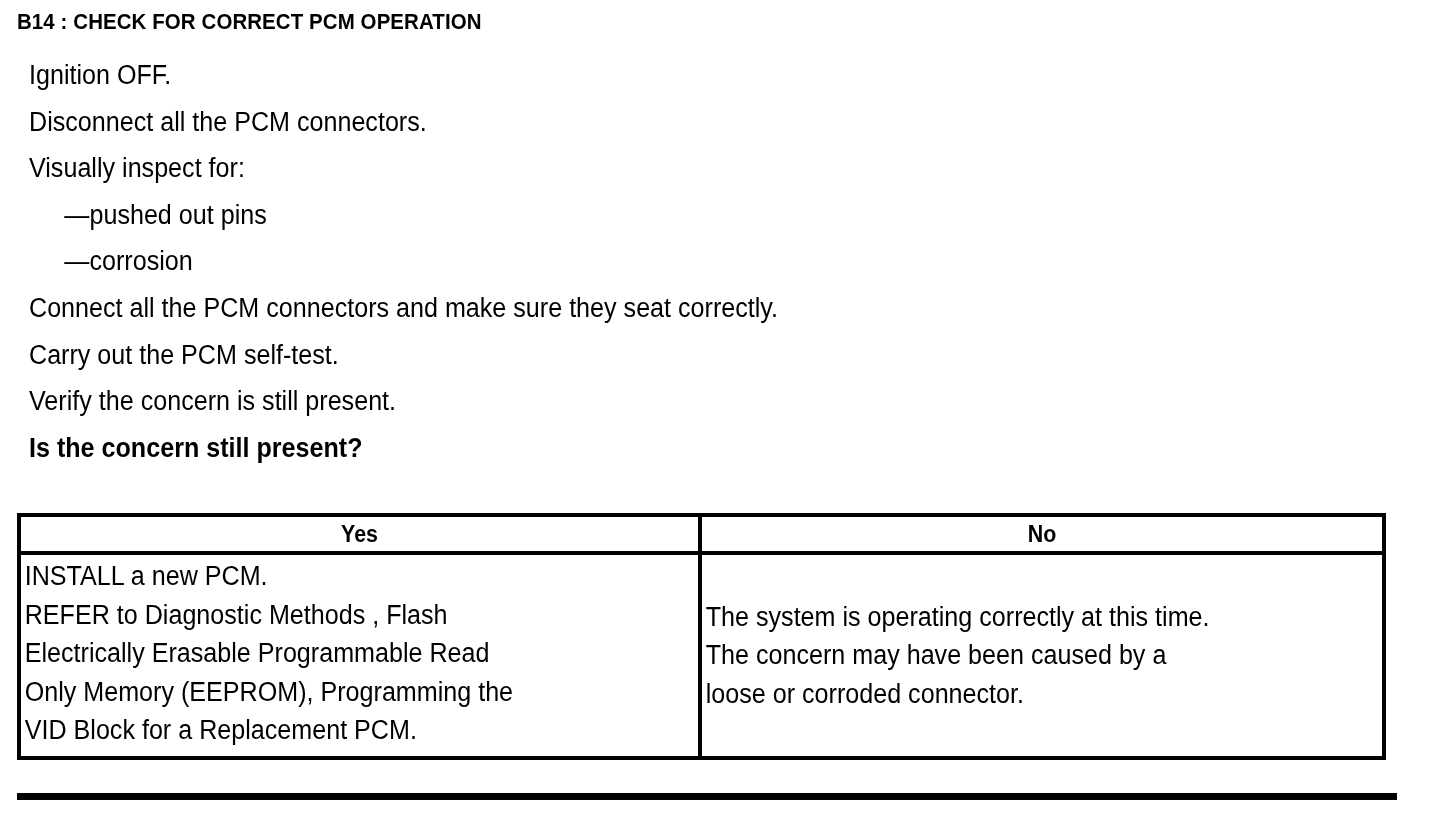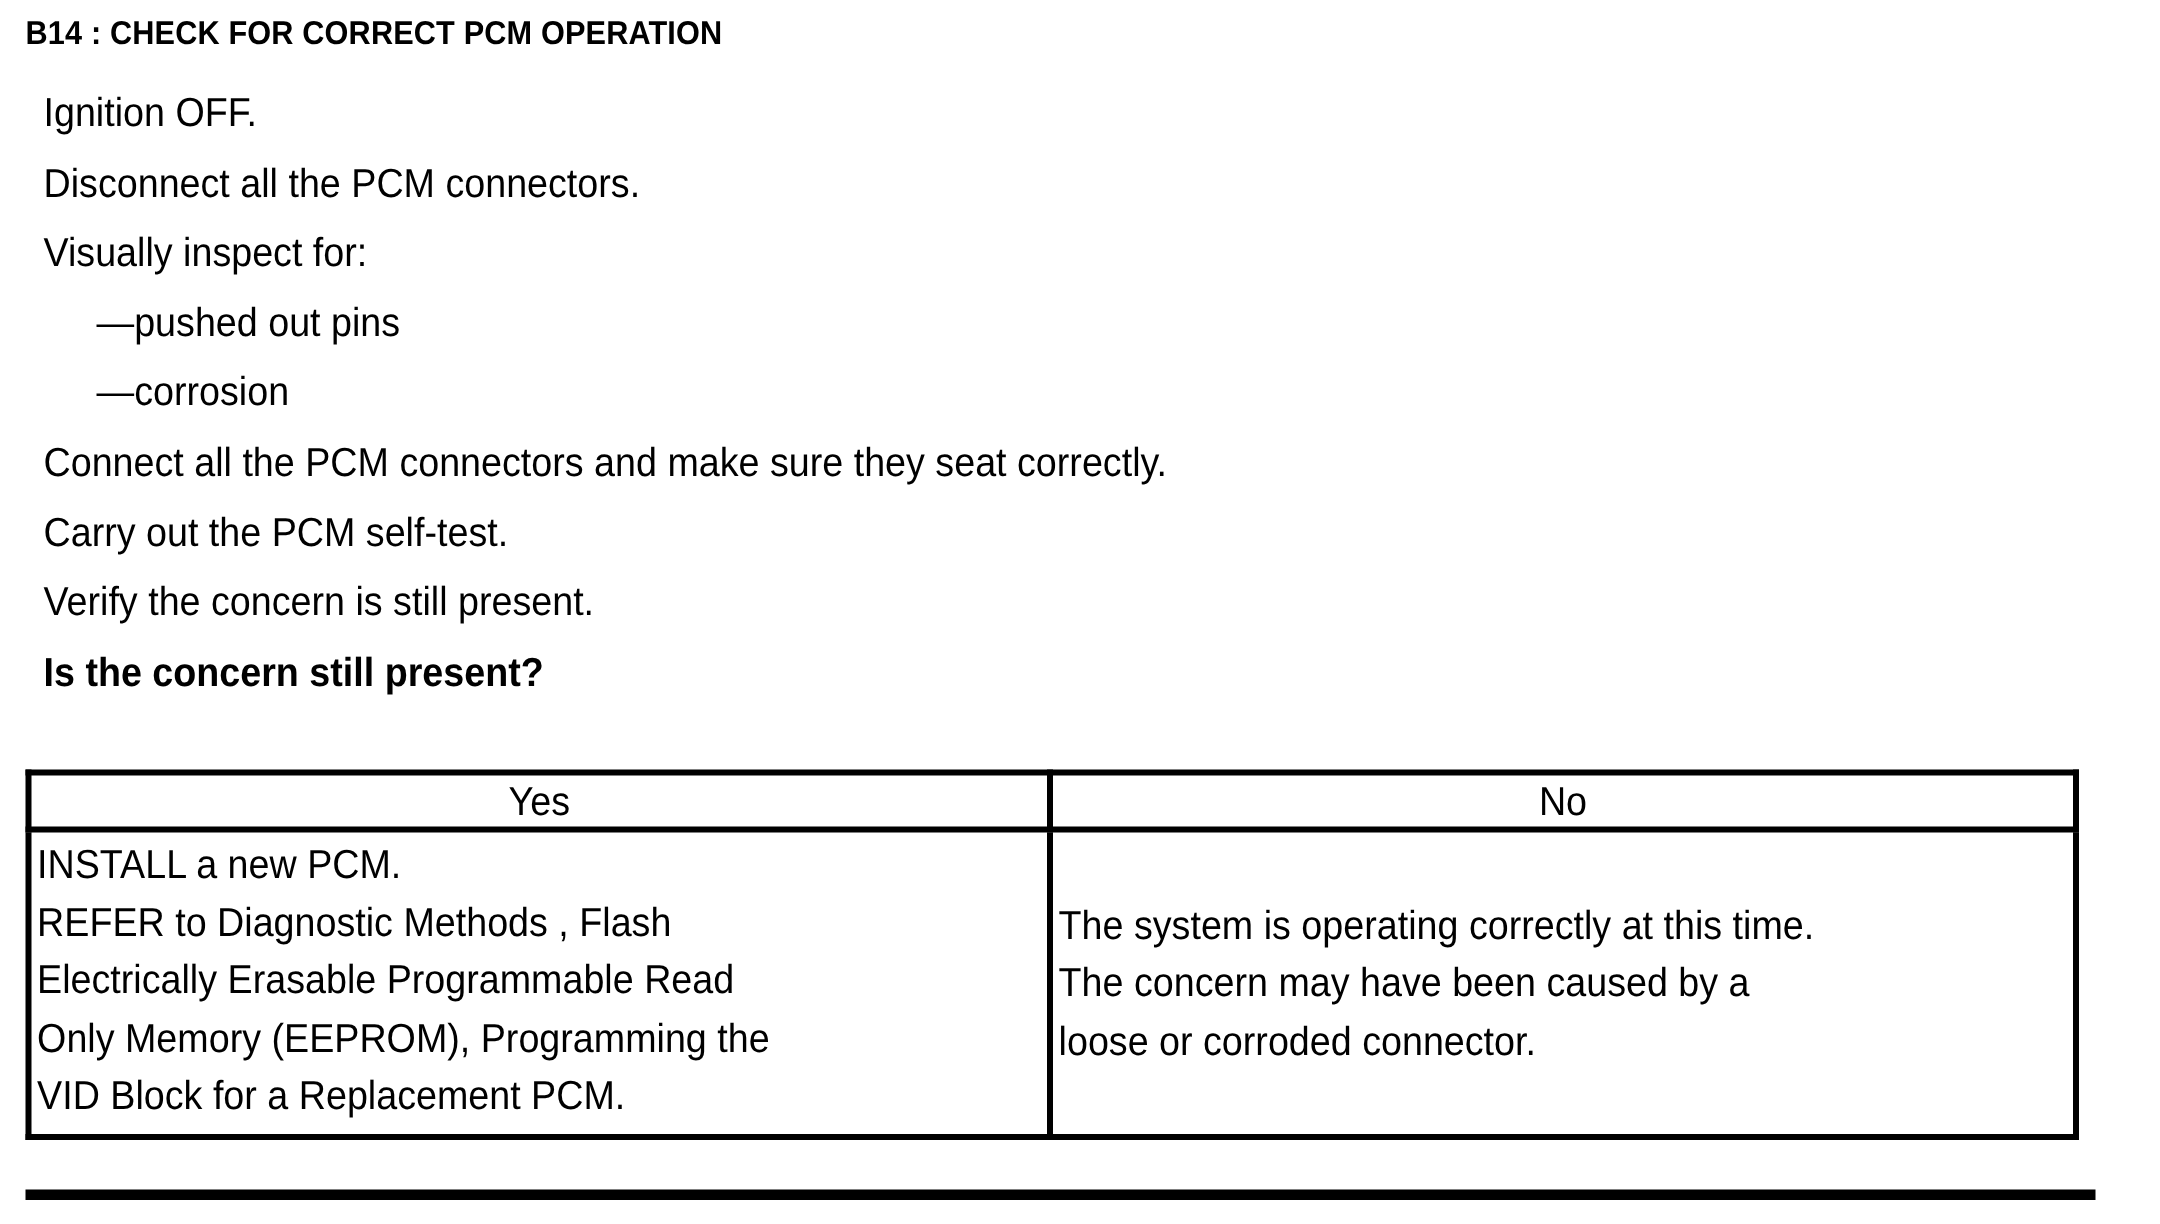--- a/index.html
+++ b/index.html
@@ -77,22 +77,22 @@
 
   .decision-table th,
   .decision-table td {
     border: 4px solid #000000;
     padding: 0;
     vertical-align: top;
   }
   .decision-table th {
     height: 34px;
     text-align: center;
-    font-size: 27px;
-    font-weight: normal;
+    font-size: 23px;
+    font-weight: bold;
     line-height: 34px;
     vertical-align: middle;
   }
   .decision-table th > span,
   .decision-table td > span {
     display: block;
     transform: scaleX(0.93);
   }
   .decision-table th > span {
     transform-origin: center center;

